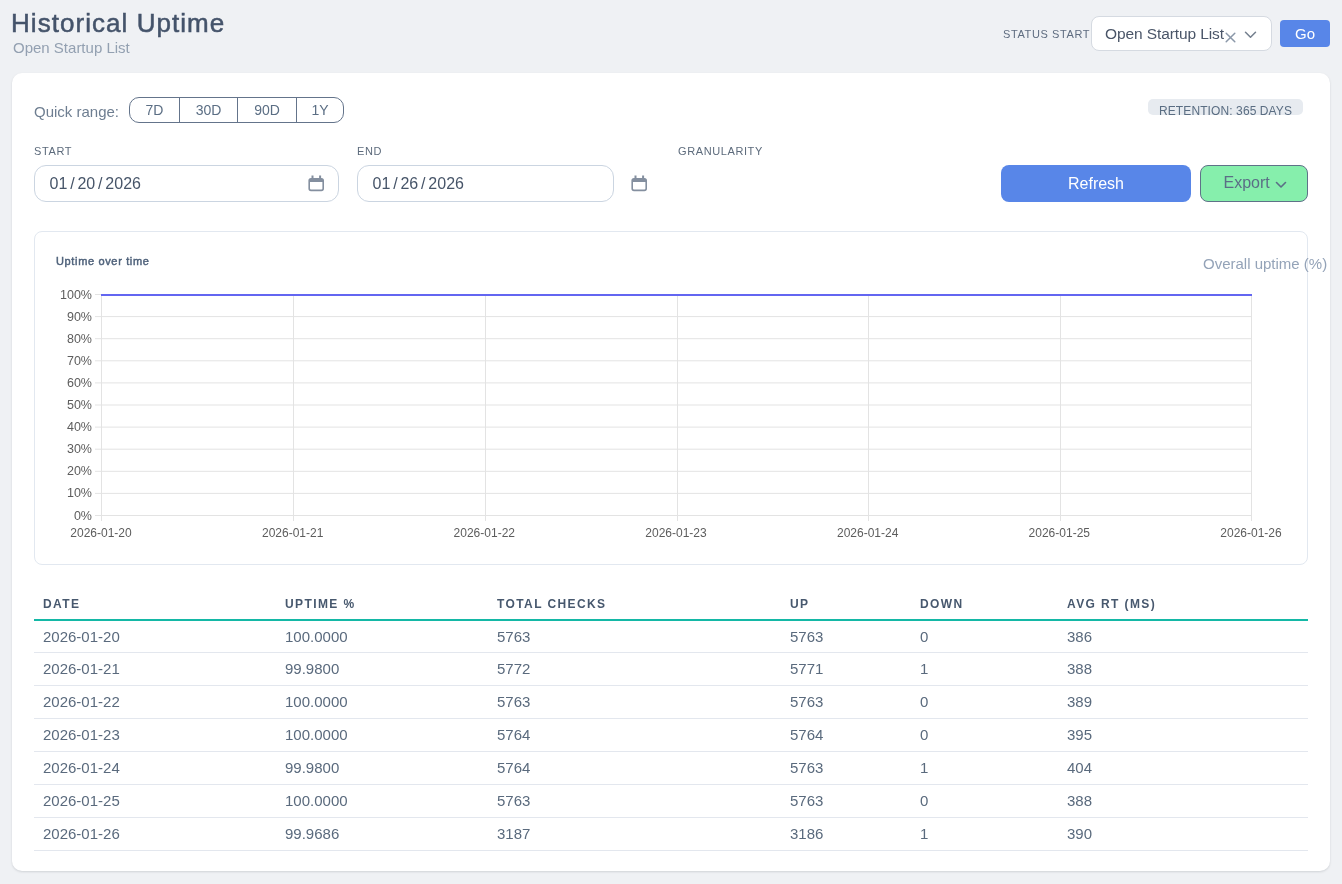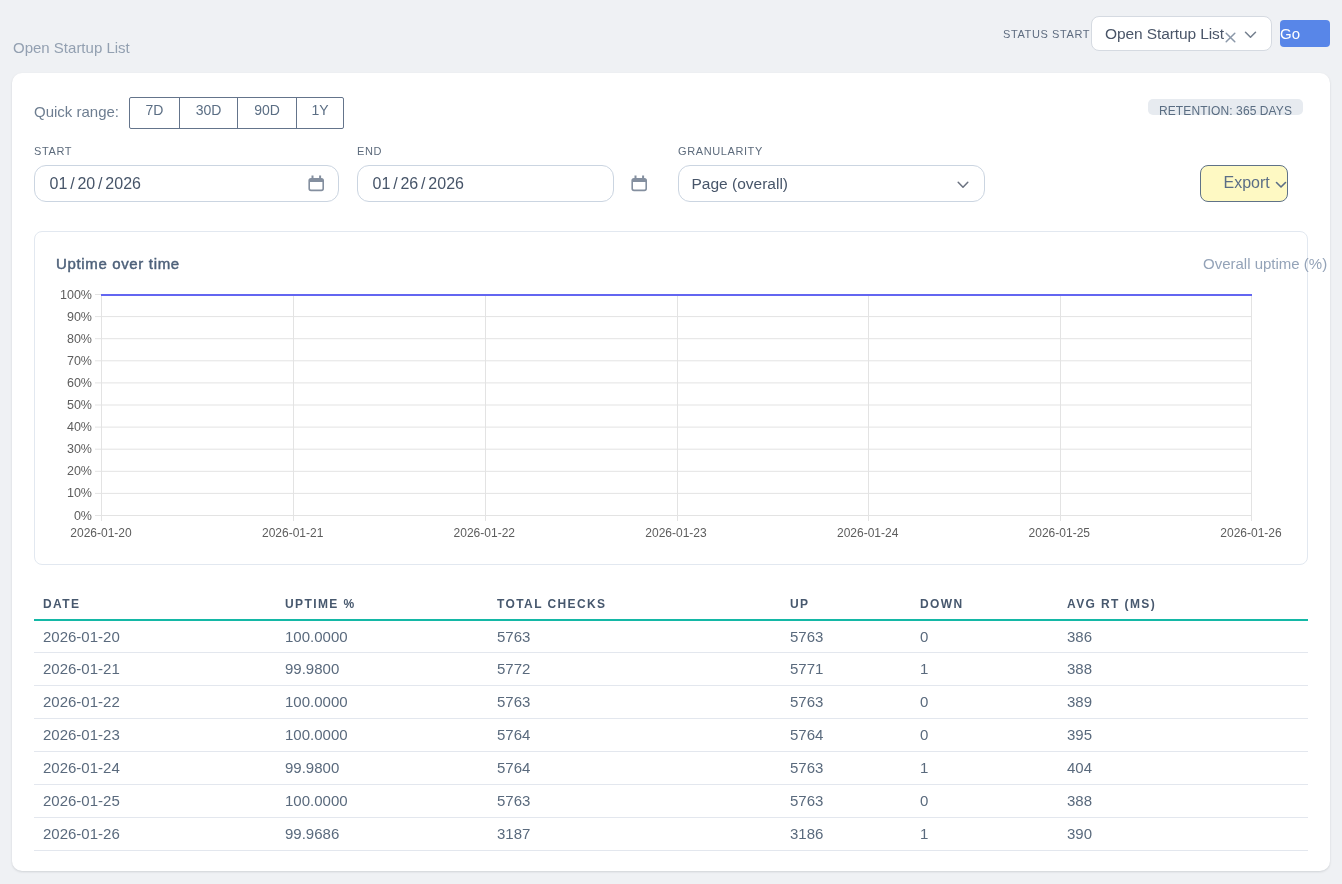--- a/index.html
+++ b/index.html
@@ -6,50 +6,51 @@
   html,body { width:1342px; height:884px; background:#eff1f4; font-family:"Liberation Sans", sans-serif; overflow:hidden; }
   .abs { position:absolute; }
   #page { position:relative; width:1342px; height:884px; }
 
   h1 { left:11px; top:8px; font-size:26px; font-weight:400; -webkit-text-stroke:0.5px #44536a; color:#44536a; letter-spacing:1.05px; white-space:nowrap; }
   .subtitle { left:13px; top:39px; font-size:15px; color:#93a0b1; }
 
   .sp-label { left:1003px; top:28px; font-size:11px; color:#5f6d80; letter-spacing:0.6px; font-weight:400; }
   .sp-select { left:1091px; top:16px; width:181px; height:35px; background:#fff; border:1px solid #d5dae1; border-radius:8px; }
   .sp-select .txt { position:absolute; left:13px; top:7.5px; font-size:15.5px; color:#4a5568; white-space:nowrap; letter-spacing:-0.1px; }
-  .go { left:1280px; top:20px; width:50px; height:27px; background:#5886e8; border-radius:4px; color:#fff; font-size:15px; line-height:27px; }
+  .go { left:1280px; top:20px; width:50px; height:27px; background:#5886e8; border-radius:4px; color:#fff; font-size:15px; text-align:center; line-height:27px; }
 
   .card { left:12px; top:73px; width:1318px; height:798px; background:#fff; border-radius:10px; box-shadow:0 1px 2px rgba(15,23,42,0.06), 0 1px 3px rgba(15,23,42,0.08); }
 
   .qr-label { left:34px; top:103px; font-size:15px; color:#6e7e91; }
-  .qr-group { left:129px; top:97px; height:32px; display:flex; border:1px solid #64748b; border-radius:2px; overflow:hidden; background:#fff; }
+  .qr-group { left:129px; top:97px; height:26px; display:flex; border:1px solid #64748b; border-radius:10px; overflow:hidden; background:#fff; }
   .qr-group div { font-size:14px; color:#5b6e84; text-align:center; line-height:24px; }
   .qr-group div + div { border-left:1px solid #64748b; }
   .qr-1 { width:49px; } .qr-2 { width:58px; } .qr-3 { width:59px; } .qr-4 { width:47px; }
 
   .badge { left:1148px; top:99px; height:16px; background:#e7ebf0; border-radius:5px; font-size:12px; font-weight:400; color:#5a6d82; letter-spacing:0.1px; line-height:24px; padding:0 11px; }
 
   .flabel { font-size:11px; color:#5d6b7c; letter-spacing:0.6px; font-weight:400; top:145px; }
   .ctrl { top:165px; height:37px; background:#fff; border:1px solid #cbd5e1; border-radius:12px; }
   .ctrl .val { position:absolute; left:14.5px; top:9px; font-size:16px; color:#475569; white-space:nowrap; }
   .btn-refresh { left:1001px; top:165px; width:190px; height:37px; background:#5886e8; border-radius:8px; color:#fff; font-size:16px; text-align:center; line-height:37px; }
-  .btn-export { left:1200px; top:165px; width:88px; height:37px; background:#fef9c3; border:1px solid #5f7288; border-radius:8px; font-size:16px; color:#5b6e86; }
+  .btn-export { left:1200px; top:165px; width:108px; height:37px; background:#86efac; border:1px solid #5f7288; border-radius:8px; font-size:16px; color:#5b6e86; }
 
   .chart-card { left:34px; top:231px; width:1274px; height:334px; border:1px solid #e2e8f0; border-radius:8px; background:#fff; }
-  .ch-title { left:56px; top:255px; font-size:15px; font-weight:400; -webkit-text-stroke:0.45px #4e617a; color:#4e617a; letter-spacing:0.65px; }
+  .ch-title { left:56px; top:255px; font-size:11px; font-weight:400; -webkit-text-stroke:0.45px #4e617a; color:#4e617a; letter-spacing:0.65px; }
   .ch-right { left:1159px; top:255px; font-size:15px; color:#94a3b8;margin-left:44px; }
 
   table.data { position:absolute; left:34px; top:588px; width:1274px; border-collapse:collapse; table-layout:fixed; }
   table.data th { font-size:12px; font-weight:700; color:#47586e; letter-spacing:1.4px; text-align:left; height:32px; padding:0 0 0 9px; border-bottom:2px solid #14b8a6; vertical-align:middle; }
   table.data td { font-size:15px; color:#5a6a7d; height:33px; padding:0 0 0 9px; border-bottom:1px solid #e3e7ee; vertical-align:middle; }
   table.data tr:nth-child(2) td { height:32px; }
 </style>
 </head>
 <body>
 <div id="page">
+  <h1 class="abs">Historical Uptime</h1>
   <div class="abs subtitle">Open Startup List</div>
 
   <div class="abs sp-label">STATUS START</div>
   <div class="abs sp-select">
     <span class="txt">Open Startup List</span>
       <svg class="abs" style="left:133px;top:15px" width="11" height="11" viewBox="0 0 11 11">
         <path d="M1.2 1.2 L9.8 9.8 M9.8 1.2 L1.2 9.8" stroke="#8a97a8" stroke-width="1.5" stroke-linecap="round"></path>
       </svg>
     <svg class="abs" style="left:152px;top:14px" width="13" height="8" viewBox="0 0 13 8">
         <path d="M1.5 1.2 L6.5 6.3 L11.5 1.2" fill="none" stroke="#75808f" stroke-width="1.5" stroke-linecap="round" stroke-linejoin="round"></path>
@@ -87,26 +88,21 @@
     <span class="val" style="word-spacing:-1.6px">01 / 26 / 2026</span>
     <svg class="abs" style="left:272px;top:8px" width="19" height="18" viewBox="0 0 19 18">
         <g fill="#848f9f">
           <rect x="4.5" y="1.5" width="2" height="4"></rect>
           <rect x="12.1" y="1.5" width="2" height="4"></rect>
           <path d="M2.2 7.9 v-1.1 a2 2 0 0 1 2-2 h10 a2 2 0 0 1 2 2 v1.1 z"></path>
         </g>
         <rect x="2.2" y="4.8" width="14" height="11.6" rx="1.8" fill="none" stroke="#848f9f" stroke-width="1.6"></rect>
       </svg>
   </div>
-  <div class="abs ctrl" style="left:678px;width:307px">
-    <span class="val" style="left:12.5px;font-size:15.5px">Page (overall)</span>
-    <svg class="abs" style="left:278px;top:15px" width="12" height="8" viewBox="0 0 12 8">
-        <path d="M1.2 1.2 L6 6.2 L10.8 1.2" fill="none" stroke="#6b7280" stroke-width="1.5" stroke-linecap="round" stroke-linejoin="round"></path>
-      </svg>
-  </div>
+  <div class="abs btn-refresh">Refresh</div>
   <div class="abs btn-export">
     <span style="position:absolute;left:22.5px;top:8px">Export</span>
     <svg class="abs" style="left:74px;top:15px" width="12" height="8" viewBox="0 0 12 8">
         <path d="M1.5 1.5 L6 6 L10.5 1.5" fill="none" stroke="#5b6e86" stroke-width="1.6" stroke-linecap="round" stroke-linejoin="round"></path>
       </svg>
   </div>
 
   <div class="abs chart-card"></div>
   <div class="abs ch-title">Uptime over time</div>
   <div class="abs ch-right">Overall uptime (%)</div>

